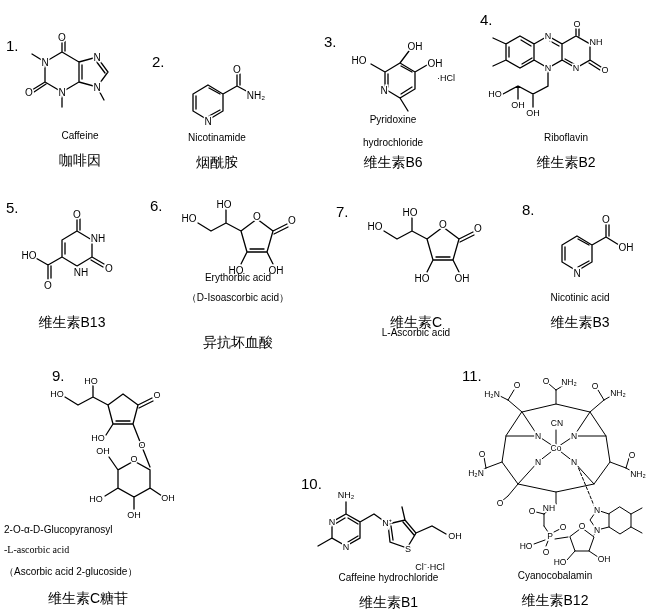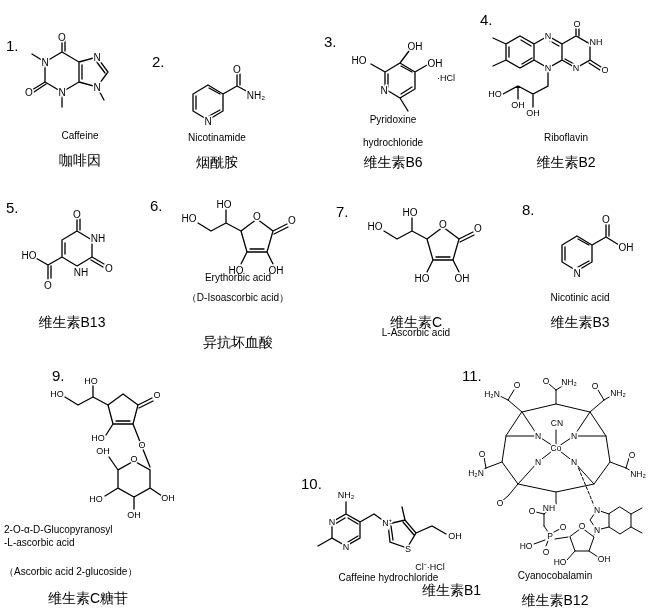--- a/index.html
+++ b/index.html
@@ -165,41 +165,41 @@
         <text x="45" y="7" style="font-size: 9px;">HO</text>
         <text x="11" y="20" style="font-size: 9px;">HO</text>
         <text x="88" y="85" style="font-size: 9px;">O</text>
         <text x="57" y="77" style="font-size: 9px;">OH</text>
         <text x="50" y="125" style="font-size: 9px;">HO</text>
         <text x="88" y="141" style="font-size: 9px;">OH</text>
         <text x="122" y="124" style="font-size: 9px;">OH</text>
       </g>
   </svg>
   <div class="cap left" style="top:164px;">2-O-α-D-Glucopyranosyl</div>
-  <div class="cap left" style="top:177px;">-L-ascorbic acid</div>
+  <div class="cap left" style="top:184px;font-family:Liberation Serif, serif;">-L-ascorbic acid</div>
   <div class="cap left" style="top:206px;">（Ascorbic acid 2-glucoside）</div>
   <div class="cap cn left" style="top:230px;padding-left:48px;">维生素C糖苷</div>
 </div>
 
 <div class="compound" style="left:296px;top:470px;width:185px;height:142px;">
   <span class="num" style="left:5px;top:6px;">10.</span>
   <svg style="left:12px;top:10px;" width="170" height="92" viewBox="0 0 170 92">
     <path d="M38,34 L52,42 L52,58 L38,66 L24,58 L24,42 Z M38,34 L38,22 M24,58 L10,66 M52,42 L66,34 L80,44 M80,44 L97,40 L108,53 L99,68 L82,62 Z M97,40 L94,27 M108,53 L124,46 L138,54 M40,38 L50,44 M40,62 L50,56 M27,44 L37,38 M83,46 L85,60 M95,42 L106,55"></path>
     <g class="atoms">
         <text x="38" y="15" style="font-size: 9px;">NH₂</text>
         <text x="24" y="42" style="font-size: 9px;">N</text>
         <text x="38" y="67" style="font-size: 9px;">N</text>
         <text x="79" y="43" style="font-size: 9px;">N⁺</text>
         <text x="100" y="69" style="font-size: 9px;">S</text>
         <text x="147" y="56" style="font-size: 9px;">OH</text>
         <text x="122" y="87" style="font-size: 9px;">Cl⁻·HCl</text>
       </g>
   </svg>
   <div class="cap" style="top:102px;">Caffeine hydrochloride</div>
-  <div class="cap cn" style="top:112px;text-align:right;">维生素B1</div>
+  <div class="cap cn" style="top:124px;">维生素B1</div>
 </div>
 
 <div class="compound" style="left:458px;top:360px;width:194px;height:252px;">
   <span class="num" style="left:4px;top:8px;">11.</span>
   <svg style="left:6px;top:10px;" width="185" height="200" viewBox="0 0 185 200">
     <path class="thin" d="M58,42 L92,34 L126,42 L142,66 L146,92 L130,114 L92,122 L54,114 L38,92 L42,66 Z M74,66 L92,78 M110,66 L92,78 M74,92 L92,78 M110,92 L92,78 M74,66 L42,66 M110,66 L142,66 M74,92 L54,114 M110,92 L130,114 M74,66 L58,42 M110,66 L126,42 M92,78 L92,60 M58,42 L44,30 M44,30 L36,26 M44,30 L50,20 M92,34 L92,20 M92,20 L85,14 M92,20 L100,15 M126,42 L140,30 M140,30 L147,26 M140,30 L134,20 M146,92 L162,98 M162,98 L169,102 M162,98 L165,88 M38,92 L22,98 M22,98 L16,101 M22,98 L20,87 M54,114 L44,126 M44,126 L38,131 M92,122 L92,134 M92,134 L80,144 M80,144 L72,142 M80,144 L80,156 M80,156 L84,162 M90,162 L96,159 M84,171 L82,176 M81,170 L70,174 M91,169 L104,167 M118,158 L130,167 L125,181 L111,181 L106,167 Z M111,181 L103,190 M125,181 L134,187 M130,165 L132,162 M156,137 L167,144 L167,157 L156,164 L145,157 L145,144 Z M145,144 L133,140 L126,150 L133,160 L145,157 M167,144 L178,138 M167,157 L178,163"></path>
     <path class="dash" d="M131,138 L112,92"></path>
     <g class="atoms">
         <text x="93" y="53" style="font-size: 8.5px;">CN</text>
         <text x="92" y="78" style="font-size: 8.5px;">Co</text>

